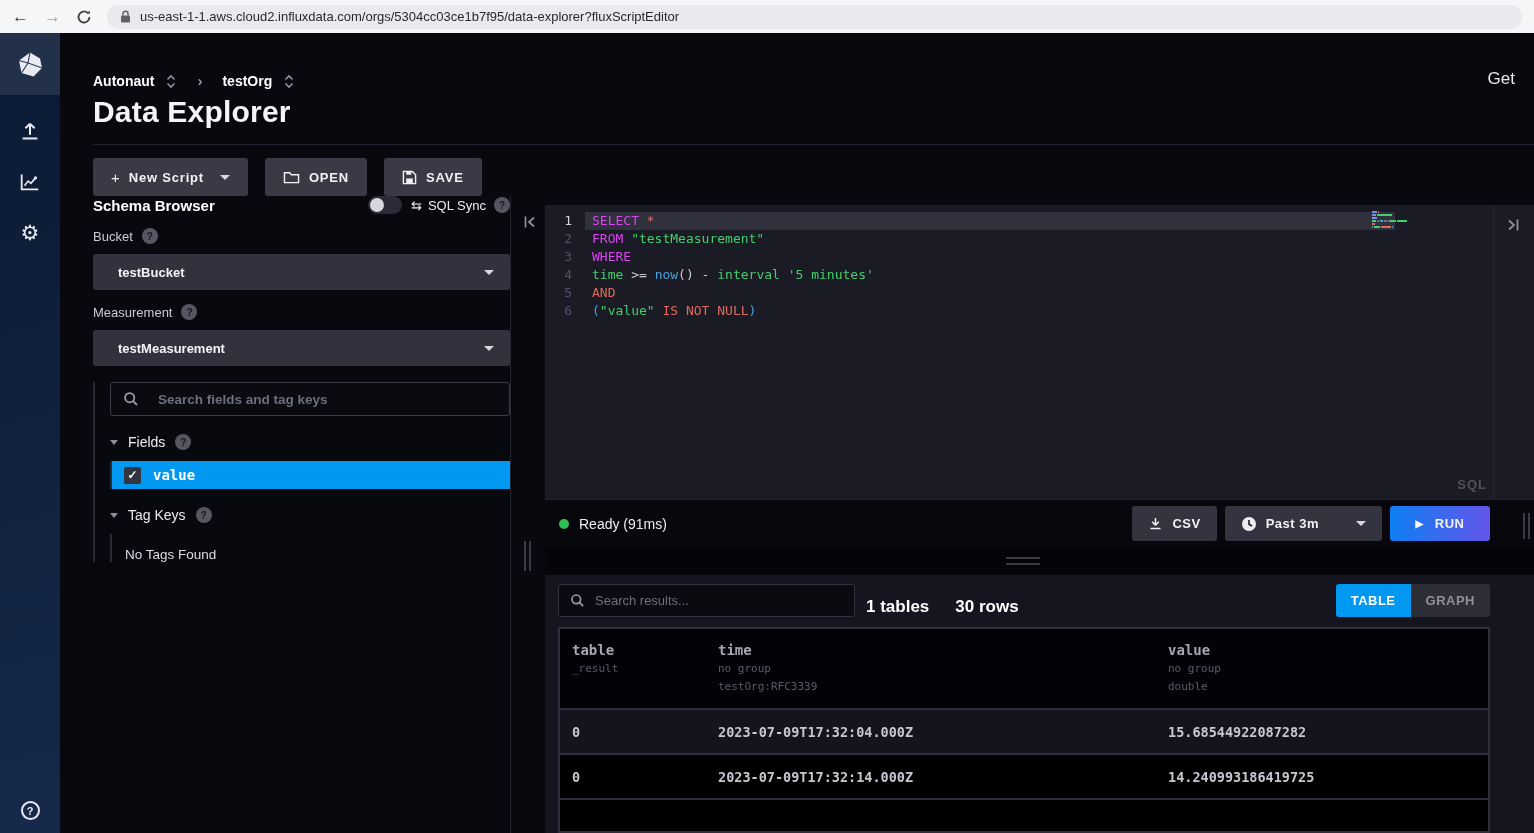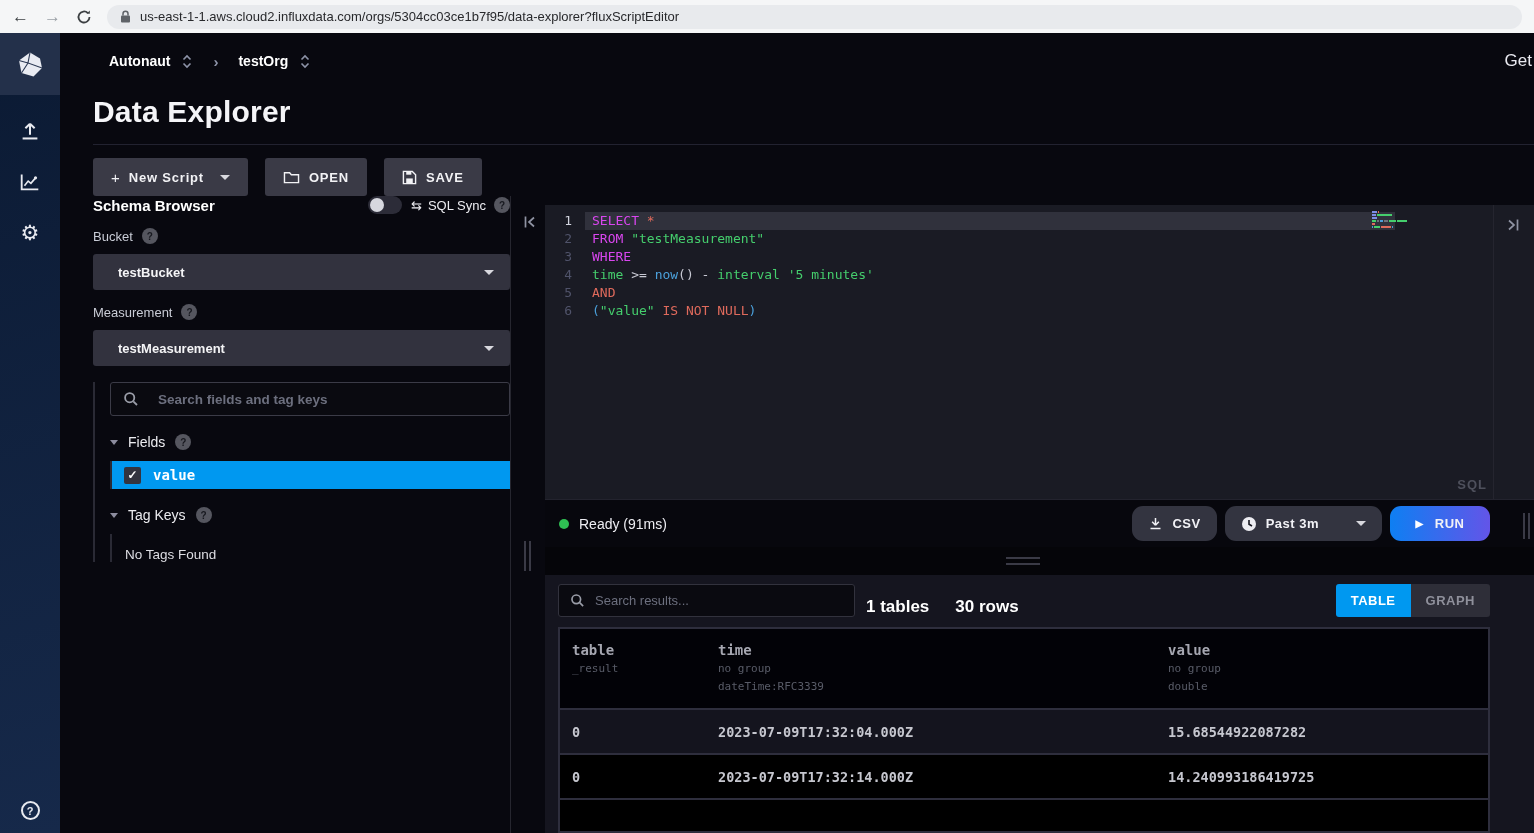--- a/index.html
+++ b/index.html
@@ -18,21 +18,21 @@
   .sidebar{width:60px;flex-shrink:0;background:linear-gradient(165deg,#0B1A33 0%,#16294A 100%);display:flex;flex-direction:column;align-items:center;}
   .logo-tile{width:60px;height:62px;background:#23304A;display:flex;align-items:center;justify-content:center;}
   .side-item{margin-top:24px;width:26px;height:26px;display:flex;align-items:center;justify-content:center;color:#fff;}
   .side-spacer{flex:1}
   .help-circle{width:19px;height:19px;border:2px solid #E8EAF0;border-radius:50%;color:#E8EAF0;font-size:11px;font-weight:bold;display:flex;align-items:center;justify-content:center;margin-bottom:13px;}
   .gear-glyph{font-size:21px;color:#E8EAF0;line-height:1;}
 
   .main{flex:1;display:flex;flex-direction:column;padding-left:33px;min-width:0;}
 
   
-  .topbar{height:56px;display:flex;align-items:center;color:#fff;padding-right:2px;flex-shrink:0;margin-left:16px;}
+  .topbar{height:56px;display:flex;align-items:flex-end;color:#fff;padding-right:19px;flex-shrink:0;}
   .crumb-name{font-size:14px;font-weight:bold;}
   .sort-ic{margin:0 0 0 11px;display:flex;}
   .crumb-sep{margin:0 20px;color:#8D93A8;font-size:15px;font-weight:bold;}
   .get-text{margin-left:auto;font-size:17px;color:#E9E9F0;}
 
   .page-title{font-size:30px;font-weight:bold;color:#F5F5F8;margin-top:6px;letter-spacing:.2px;}
   .title-rule{border-bottom:1px solid #222230;margin-top:15px;}
 
   .toolbar{display:flex;gap:17px;margin-top:13px;flex-shrink:0;}
   .btn{height:38px;background:#3A3A46;border-radius:3px;color:#F2F2F5;font-weight:bold;font-size:13px;display:flex;align-items:center;padding:0 18px;gap:9px;letter-spacing:.8px;cursor:pointer;}
@@ -86,21 +86,21 @@
   .tk-bg-kw{background:#7C8DE8}.tk-bg-grn{background:#45CE6D}.tk-bg-red{background:#DF6A5C}.tk-bg-fn{background:#4BA0DB}.tk-bg-pln{background:#70727E}
   .editor-right{position:absolute;top:0;right:0;width:41px;height:100%;border-left:1px solid #25252F;}
   .collapse-right{position:absolute;top:12px;left:13px;}
   .sql-badge{position:absolute;right:47px;bottom:7px;color:#4E505C;font-weight:bold;font-size:13px;letter-spacing:1px;font-family:"Liberation Sans",sans-serif;}
 
   
   .statusbar{height:47px;background:#07070D;display:flex;align-items:center;padding:0 44px 0 14px;position:relative;flex-shrink:0;}
   .status{display:flex;align-items:center;gap:10px;color:#EDEDF2;font-size:14px;}
   .dot{width:10px;height:10px;border-radius:50%;background:#2FBF53;}
   .sb-btns{margin-left:auto;display:flex;gap:8px;}
-  .sbtn{height:35px;background:#333440;border-radius:11px;color:#F2F2F6;font-weight:bold;font-size:13px;display:flex;align-items:center;padding:0 16px;gap:9px;letter-spacing:.5px;cursor:pointer;}
+  .sbtn{height:35px;background:#333440;border-radius:3px;color:#F2F2F6;font-weight:bold;font-size:13px;display:flex;align-items:center;padding:0 16px;gap:9px;letter-spacing:.5px;cursor:pointer;}
   .sbtn.range .caret{margin-left:28px;}
   .run-btn{width:100px;background:linear-gradient(90deg,#0E7FF2,#6355E8);justify-content:center;gap:11px;}
   .play{font-size:10px;color:#FFF;}
   .handle-sb{position:absolute;right:4px;top:13px;width:7px;height:26px;border-left:2px solid #3A3A46;border-right:2px solid #3A3A46;cursor:col-resize;}
 
   
   .splitter{height:28px;background:#050509;position:relative;flex-shrink:0;}
   .handle-h{position:absolute;left:calc(50% - 34px);top:10px;width:34px;height:8px;border-top:2px solid #3A3A46;border-bottom:2px solid #3A3A46;cursor:row-resize;}
 
   
@@ -415,21 +415,21 @@
 
             <div class="grid">
               <div class="grid-header">
                   <div>
                     <div class="col-name">table</div>
                     <div class="col-sub">_result</div>
                   </div>
                   <div>
                     <div class="col-name">time</div>
                     <div class="col-sub">no group</div>
-                    <div class="col-sub">dateTime:RFC3339</div>
+                    <div class="col-sub">testOrg:RFC3339</div>
                   </div>
                   <div>
                     <div class="col-name">value</div>
                     <div class="col-sub">no group</div>
                     <div class="col-sub">double</div>
                   </div>
                 </div>
               <div id="grid-body">
                   <div class="grid-row alt">
                     <div>0</div>

